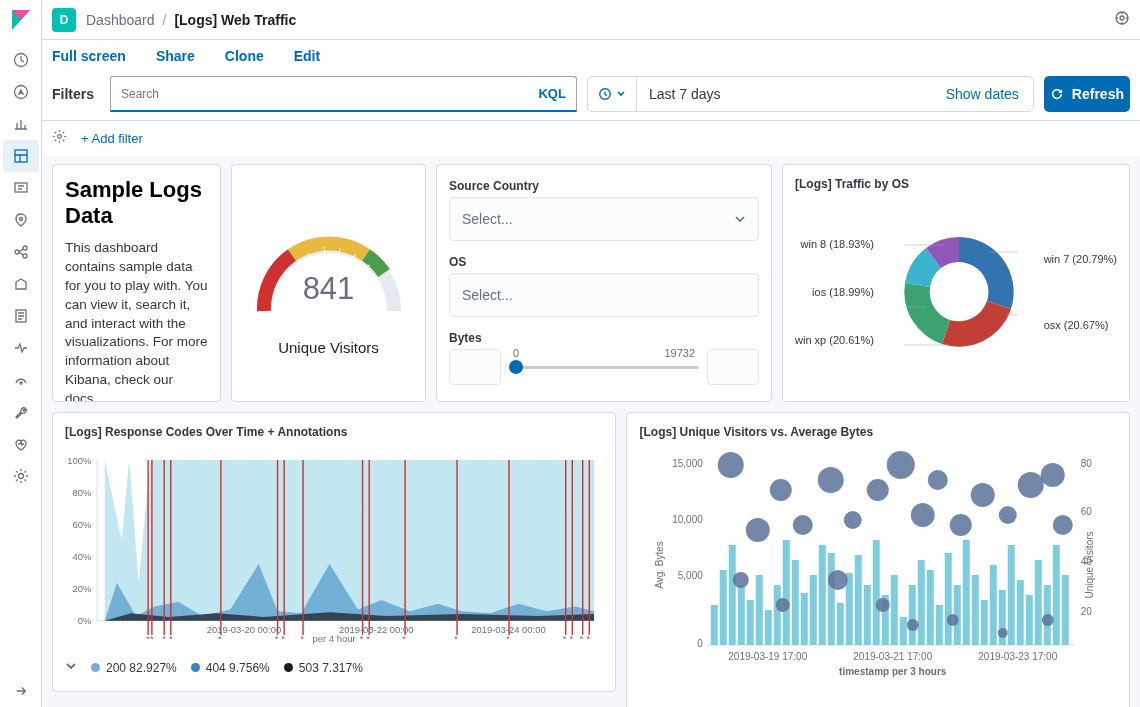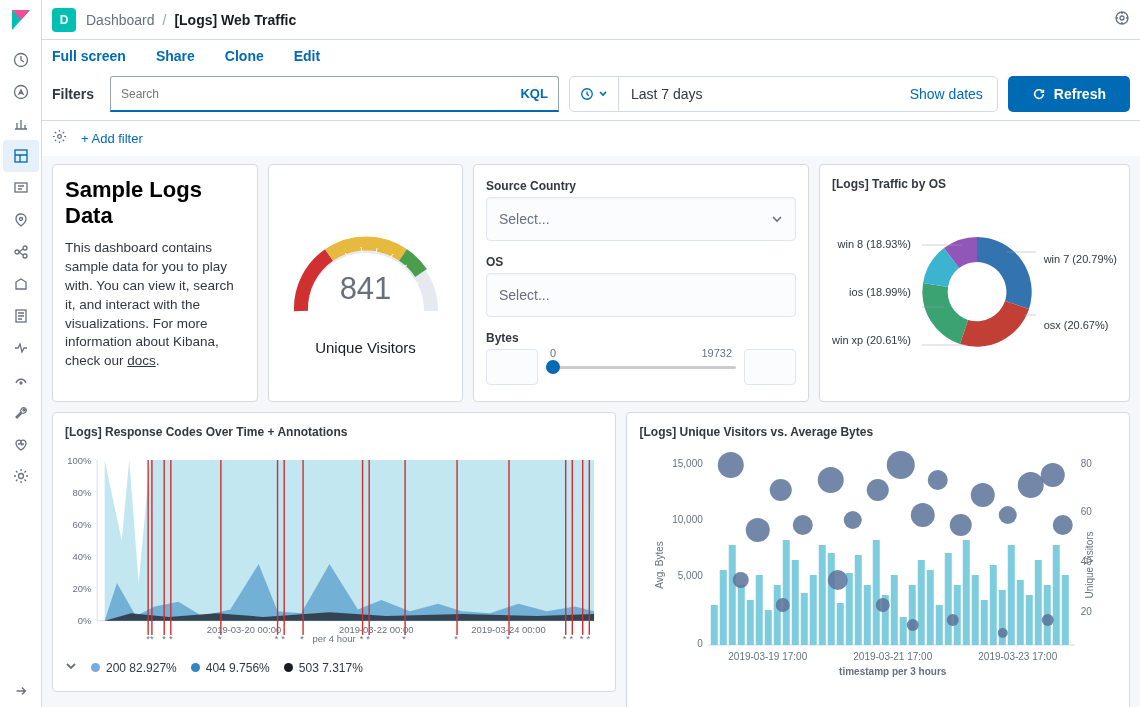--- a/index.html
+++ b/index.html
@@ -20,29 +20,29 @@
 .action-link { color: #006bb4; font-size: 14px; font-weight: 600; cursor: pointer; }
 .filter-row { display: flex; align-items: center; padding: 4px 10px 8px; gap: 10px; background: #fff; border-bottom: 1px solid #d3dae6; }
 .filters-label { font-size: 14px; font-weight: 600; color: #343741; padding-right: 6px; }
 .search-wrap { flex: 1; display: flex; align-items: center; border: 1px solid #98a2b3; border-bottom: 2px solid #006bb4; border-radius: 3px 3px 0 0; height: 36px; padding: 0 10px; background: #fff; max-width: 540px; }
 .search-wrap input { border: none; outline: none; flex: 1; font-size: 12px; }
 .kql { color: #006bb4; font-weight: 600; font-size: 13px; }
 .time-box { display: flex; align-items: center; border: 1px solid #d3dae6; border-radius: 5px; height: 36px; background: #fff; }
 .time-icon-box { padding: 0 10px; border-right: 1px solid #d3dae6; color: #006bb4; display: flex; align-items: center; gap: 4px; height: 100%; }
 .time-label { padding: 0 12px; font-size: 14px; color: #343741; }
 .show-dates { color: #006bb4; font-size: 14px; padding: 0 14px; cursor: pointer; }
-.refresh-btn { background: #006bb4; color: #fff; border: none; height: 36px; padding: 0 24px; border-radius: 5px; font-size: 14px; font-weight: 600; display: flex; align-items: center; gap: 8px; cursor: pointer; }
+.refresh-btn { background: #006bb4; color: #fff; border: none; height: 36px; padding: 0 6px; border-radius: 5px; font-size: 14px; font-weight: 600; display: flex; align-items: center; gap: 8px; cursor: pointer; }
 .subfilter-row { display: flex; align-items: center; gap: 14px; padding: 8px 10px; background: #fff; }
 .gear { color: #69707d; cursor:pointer; }
 .add-filter { color: #006bb4; font-size: 13px; cursor: pointer; }
 .content { flex: 1; padding: 8px 10px; display: flex; flex-direction: column; gap: 10px; overflow: hidden; }
 .row { display: flex; gap: 10px; }
 .panel { background: #fff; border: 1px solid #d3dae6; border-radius: 4px; padding: 12px; overflow: hidden; }
 .panel-title { font-size: 12px; font-weight: 700; color: #343741; margin-bottom: 6px; }
-.p1 { width: 206px; height: 238px; }
+.p1 { width: 169px; height: 238px; }
 .p1 h2 { font-size: 22px; font-weight: 700; margin-bottom: 10px; }
 .p1 p { font-size: 13.5px; color: #343741; line-height: 1.4; }
 .p1 a { color: #343741; text-decoration: underline; }
 .p2 { width: 195px; height: 238px; display:flex; flex-direction:column; align-items:center; justify-content:center; }
 .gauge-wrap { position: relative; width: 170px; height: 110px; }
 .gauge-val { position: absolute; left: 0; right: 0; top: 60px; text-align: center; font-size: 31px; color: #69707d; font-weight: 400; }
 .uv-label { font-size: 15px; color: #1a1c21; margin-top: 18px; }
 .p3 { width: 336px; height: 238px; }
 .ctl-label { font-size: 12px; font-weight: 700; color: #343741; margin-bottom: 4px; margin-top: 2px; }
 .select-box { height: 44px; border: 1px solid #e0e5ee; background: #fbfcfd; border-radius: 4px; display: flex; align-items: center; padding: 0 12px; color: #69707d; font-size: 14px; justify-content: space-between; box-shadow: 0 1px 2px rgba(0,0,0,0.04) inset; }

